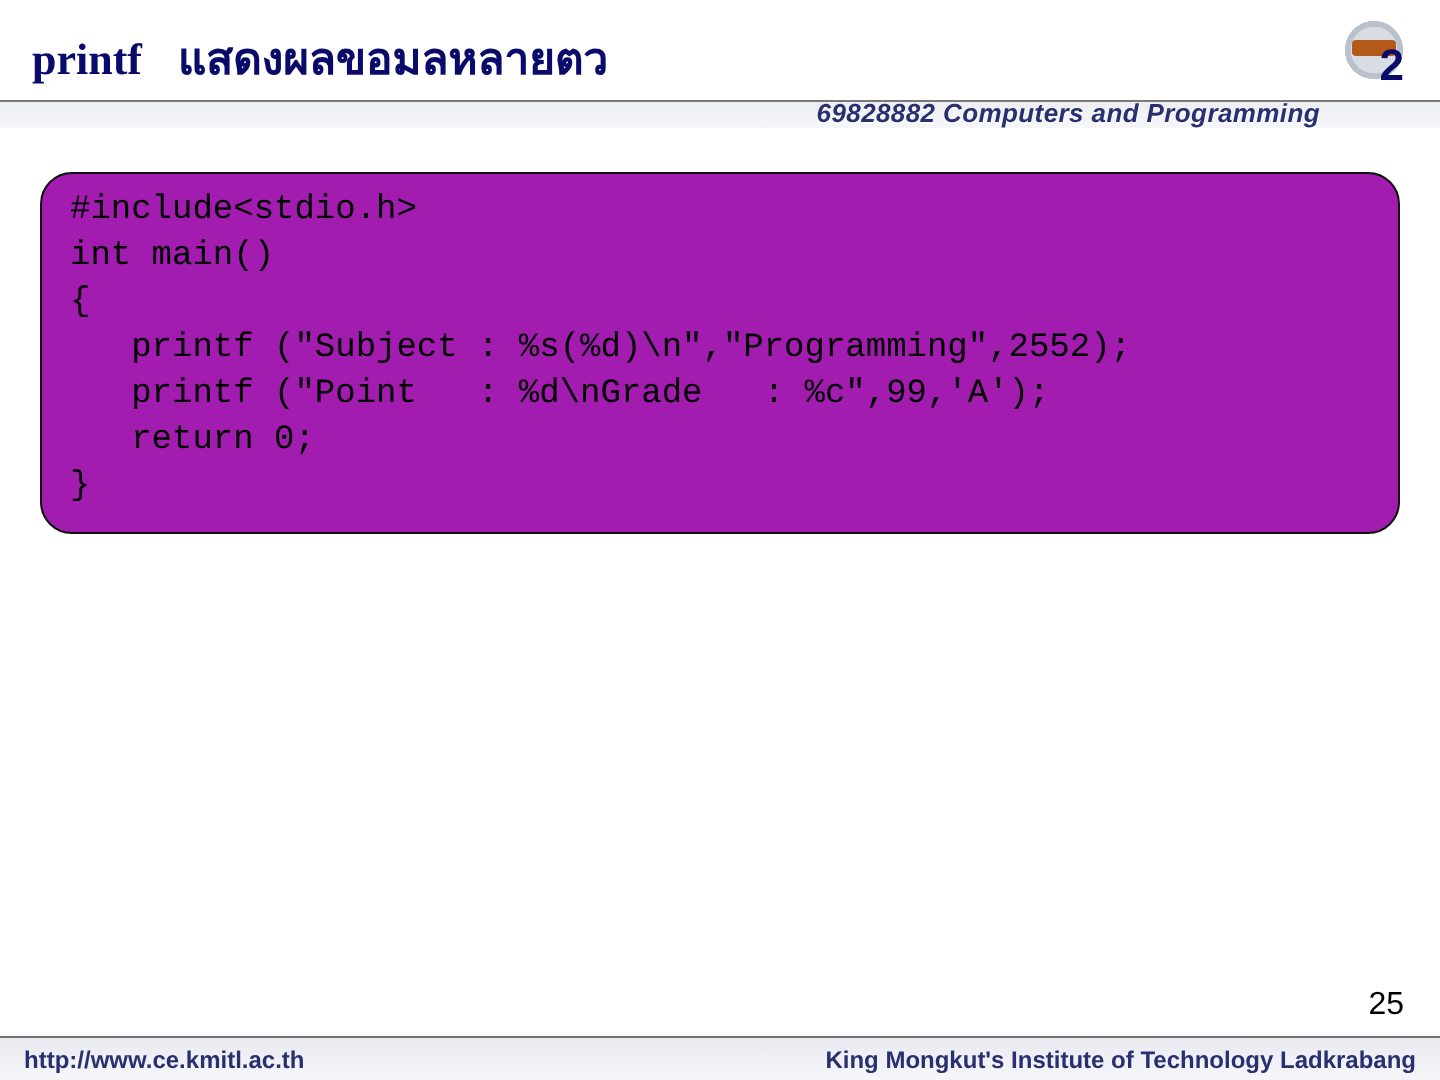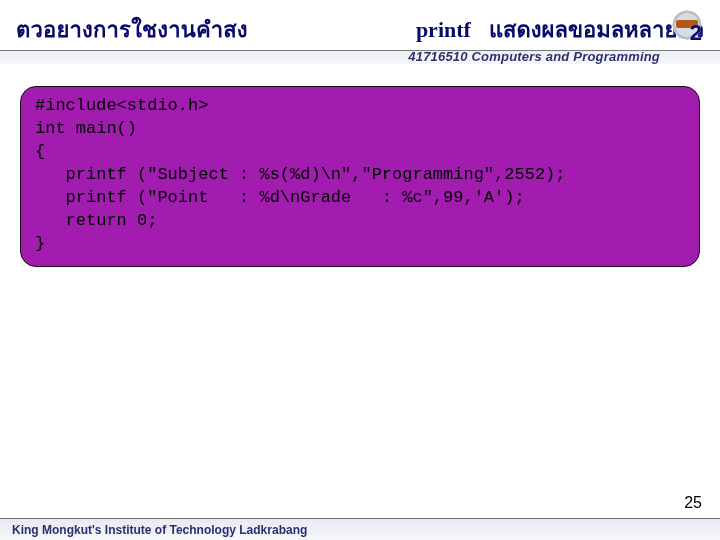--- a/index.html
+++ b/index.html
@@ -123,41 +123,41 @@
     color: #2a2f70;
   }
   .footer .left { font-style: normal; }
   .footer .right { font-style: normal; }
 </style>
 </head>
 <body>
 
 <div class="header">
   <div class="title-row">
-    <div class="title-left">ตวอยางการใชงานคำสง</div>
     <div class="title-right">
       <span class="printf">printf</span>
       <span>แสดงผลขอมลหลายตว</span>
     </div>
   </div>
   <div class="logo-slot">
     <div class="logo-gear"></div>
     <span class="title-num" style="position:absolute; right:8px; bottom:-2px;">2</span>
   </div>
   <div class="divider"></div>
-  <div class="subhead">41716510 Computers and Programming</div>
+  <div class="subhead">69828882 Computers and Programming</div>
 </div>
 
 <div class="codebox">
   <pre>#include&lt;stdio.h&gt;
 int main()
 {
    printf ("Subject : %s(%d)\n","Programming",2552);
    printf ("Point   : %d\nGrade   : %c",99,'A');
    return 0;
 }</pre>
 </div>
 
 <div class="slidenum">25</div>
 
 <div class="footer">
+  <span class="left">http://www.ce.kmitl.ac.th</span>
   <span class="right">King Mongkut's Institute of Technology Ladkrabang</span>
 </div>
 
 </body></html>

